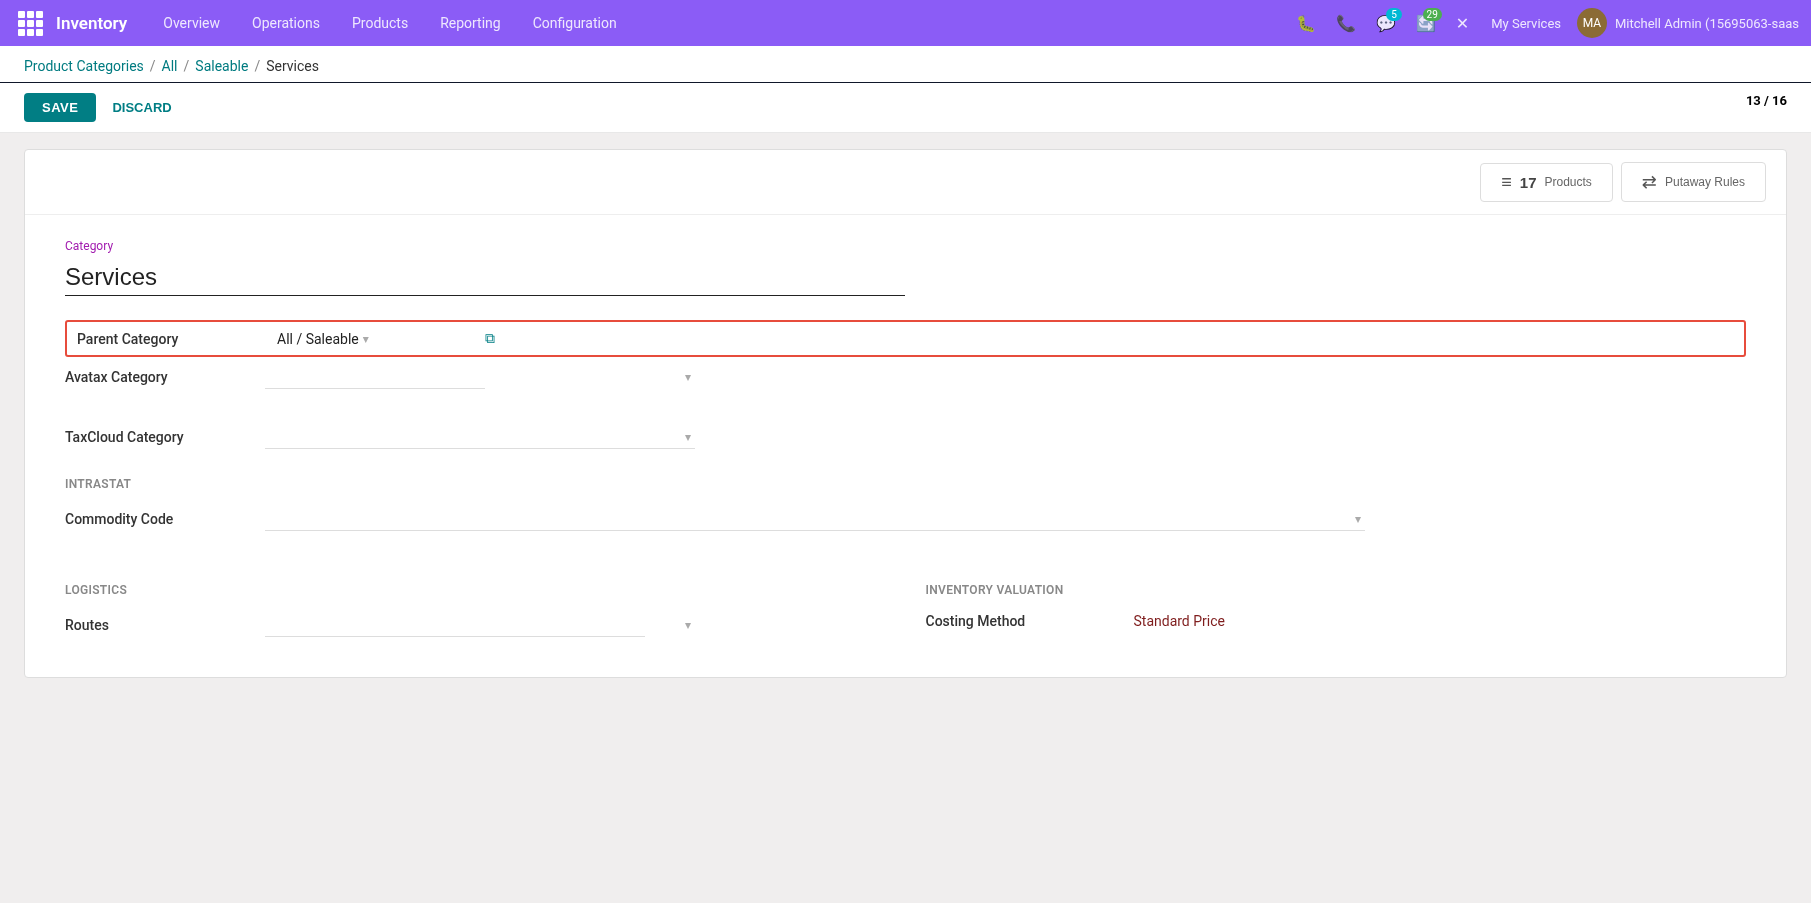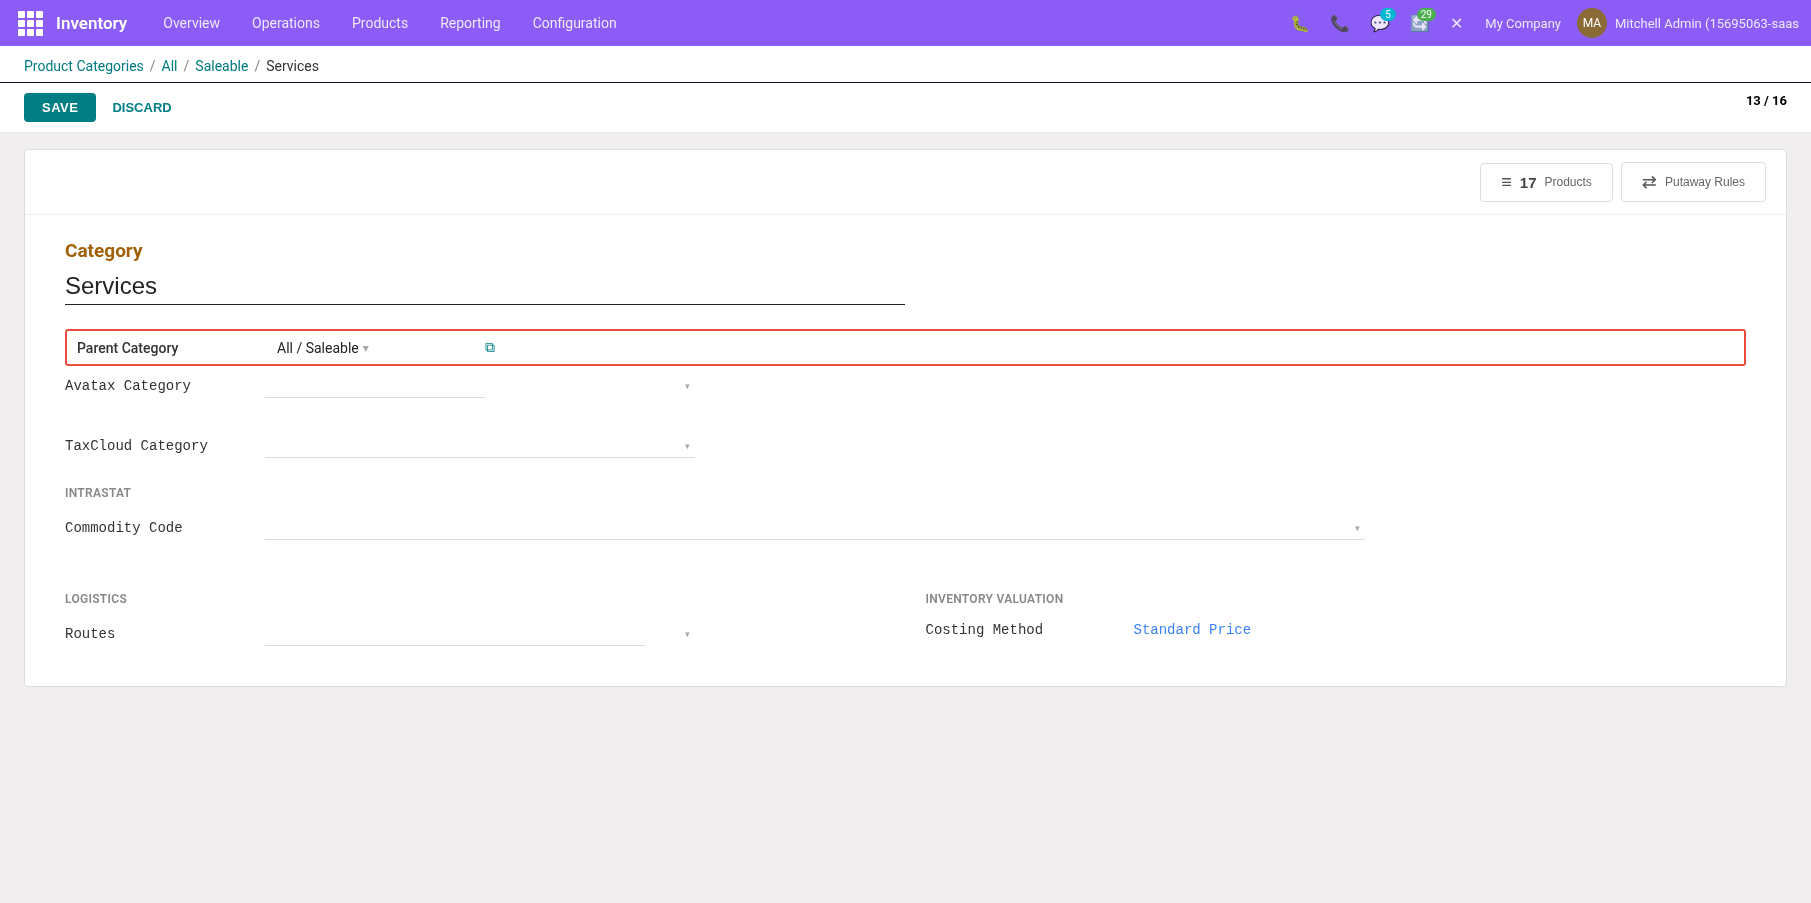--- a/index.html
+++ b/index.html
@@ -190,24 +190,23 @@
       margin-left: 8px;
     }
     .stat-btn-icon { color: #555; font-size: 18px; }
     .stat-count { font-weight: 600; color: #444; font-size: 15px; }
     .stat-label { color: #666; font-size: 12px; }
 
     .form-body {
       padding: 24px 40px 32px 40px;
     }
     .field-category-label {
-      font-size: 19px;
-      color: #a16207;
+      font-size: 12px;
+      color: #a21caf;
       margin-bottom: 6px;
-      font-weight: bold;
     }
     .category-input {
       font-size: 24px;
       font-weight: 400;
       color: #222;
       border: none;
       border-bottom: 1px solid #222;
       outline: none;
       width: 840px;
       padding: 4px 0;
@@ -270,21 +269,20 @@
       font-weight: 600;
       margin-top: 20px;
       margin-bottom: 8px;
       text-transform: uppercase;
       letter-spacing: 0.3px;
     }
     .field-row-simple {
       display: flex;
       align-items: center;
       padding: 8px 0;
-      font-family: Liberation Mono, monospace;
     }
     .select-wrapper {
       position: relative;
       display: inline-flex;
       align-items: center;
       min-width: 430px;
     }
     .select-wrapper .dropdown-arrow {
       position: absolute;
       right: 4px;
@@ -327,21 +325,21 @@
     <div class="topbar-icon-btn">📞</div>
     <div class="topbar-icon-btn" style="position:relative;">
       💬
       <span class="badge">5</span>
     </div>
     <div class="topbar-icon-btn" style="position:relative;">
       🔄
       <span class="badge badge-green">29</span>
     </div>
     <div class="topbar-icon-btn">✕</div>
-    <div class="company-name">My Company</div>
+    <div class="company-name">My Services</div>
     <div class="avatar">MA</div>
     <div class="user-name">Mitchell Admin (15695063-saas</div>
   </div>
 </div>
 
 <div class="breadcrumb-bar">
   <div class="breadcrumb">
     <span class="breadcrumb-item">Product Categories</span>
     <span class="breadcrumb-separator">/</span>
     <span class="breadcrumb-item">All</span>
@@ -432,20 +430,20 @@
                 <div class="empty-dropdown" style="min-width:380px;"></div>
                 <span class="dropdown-arrow" style="right:4px;">▾</span>
               </div>
             </div>
           </div>
 
           <div>
             <div class="section-header">Inventory Valuation</div>
             <div class="field-row-simple">
               <span class="field-label">Costing Method</span>
-              <span class="field-value-text" style="color:#3b82f6;margin-left:8px;">Standard Price</span>
+              <span class="field-value-text" style="color:#7f1d1d;margin-left:8px;">Standard Price</span>
             </div>
           </div>
         </div>
       </div>
     </div>
   </div>
 </div>
 
 </body></html>

